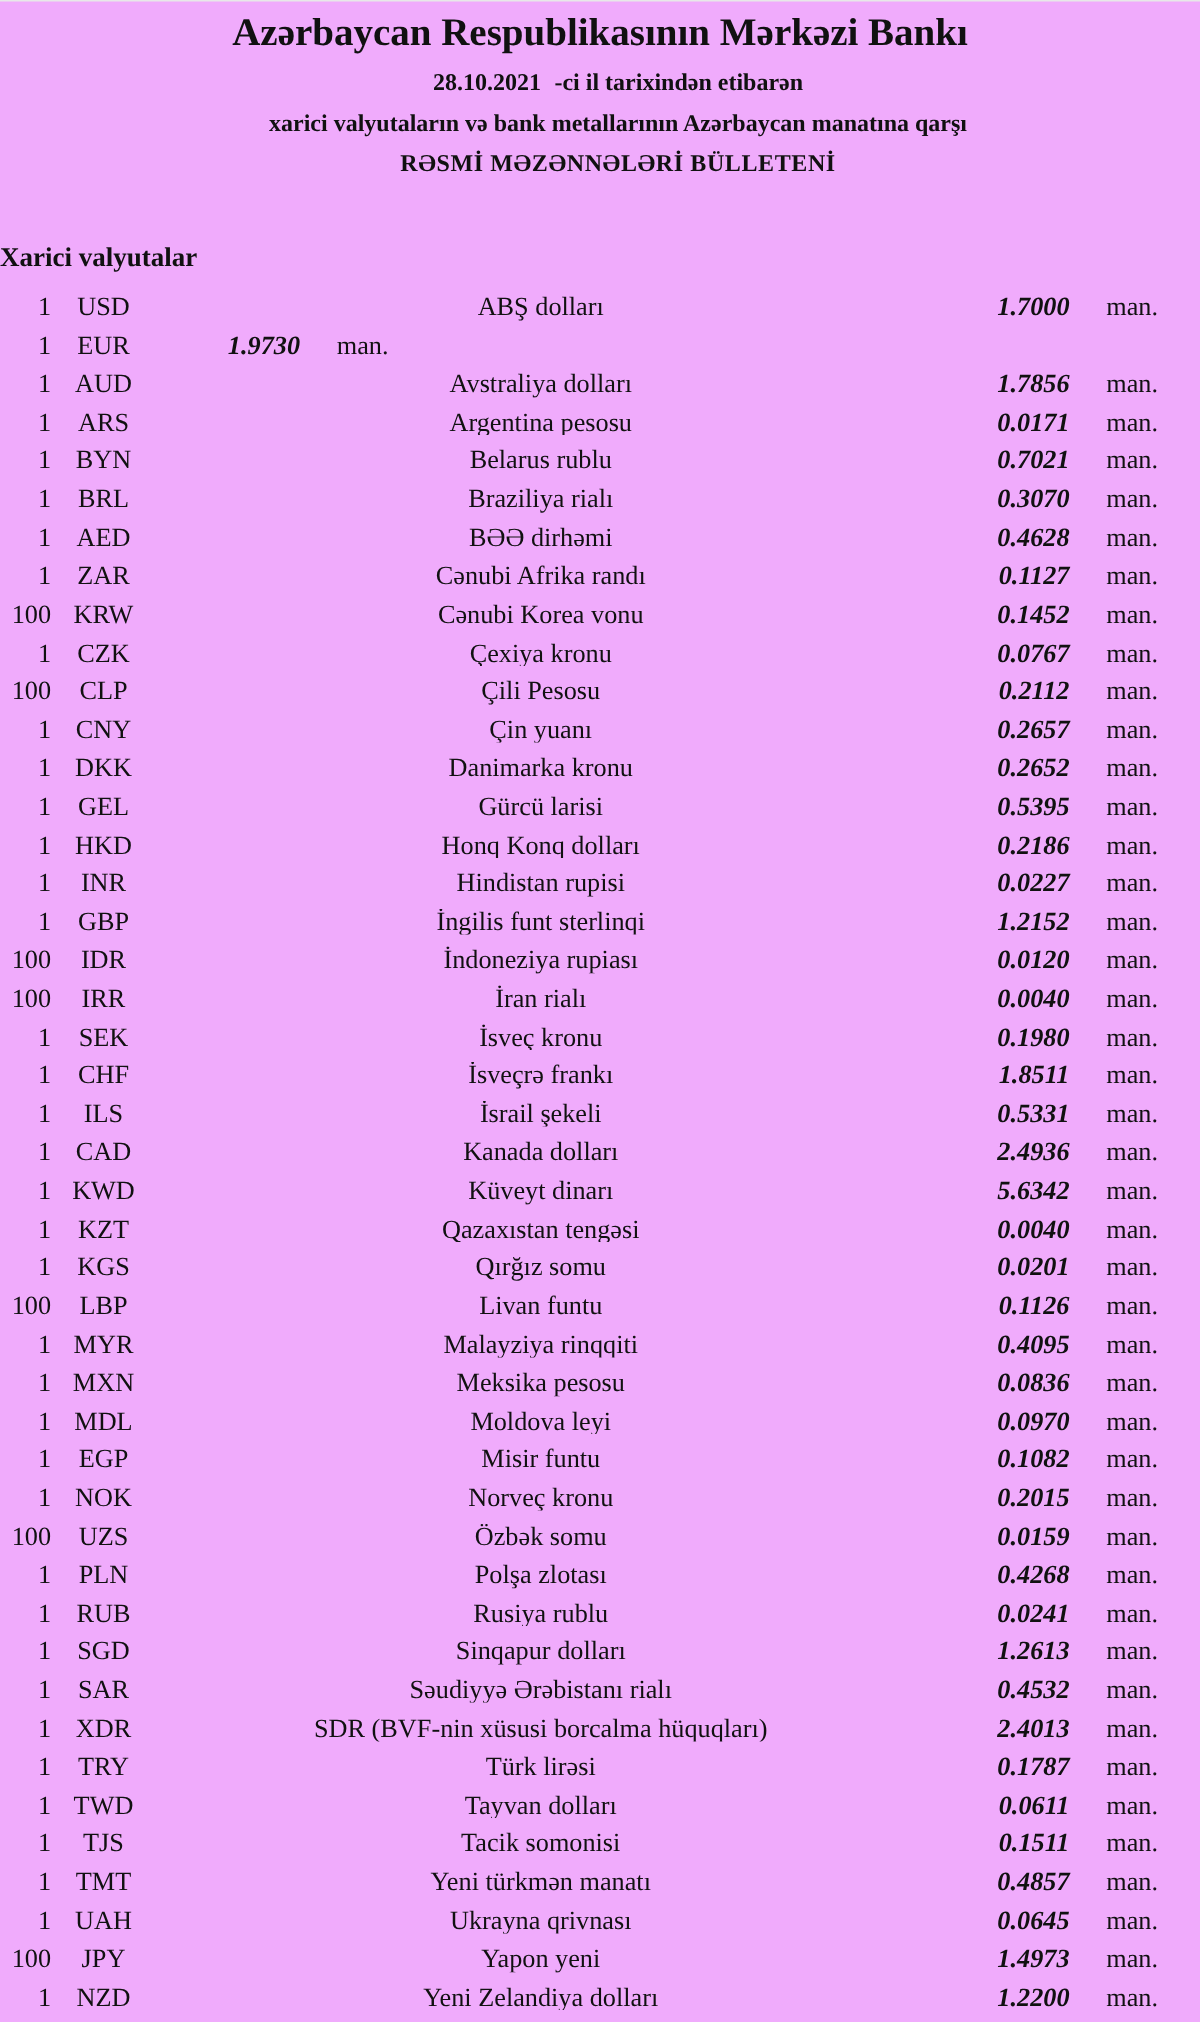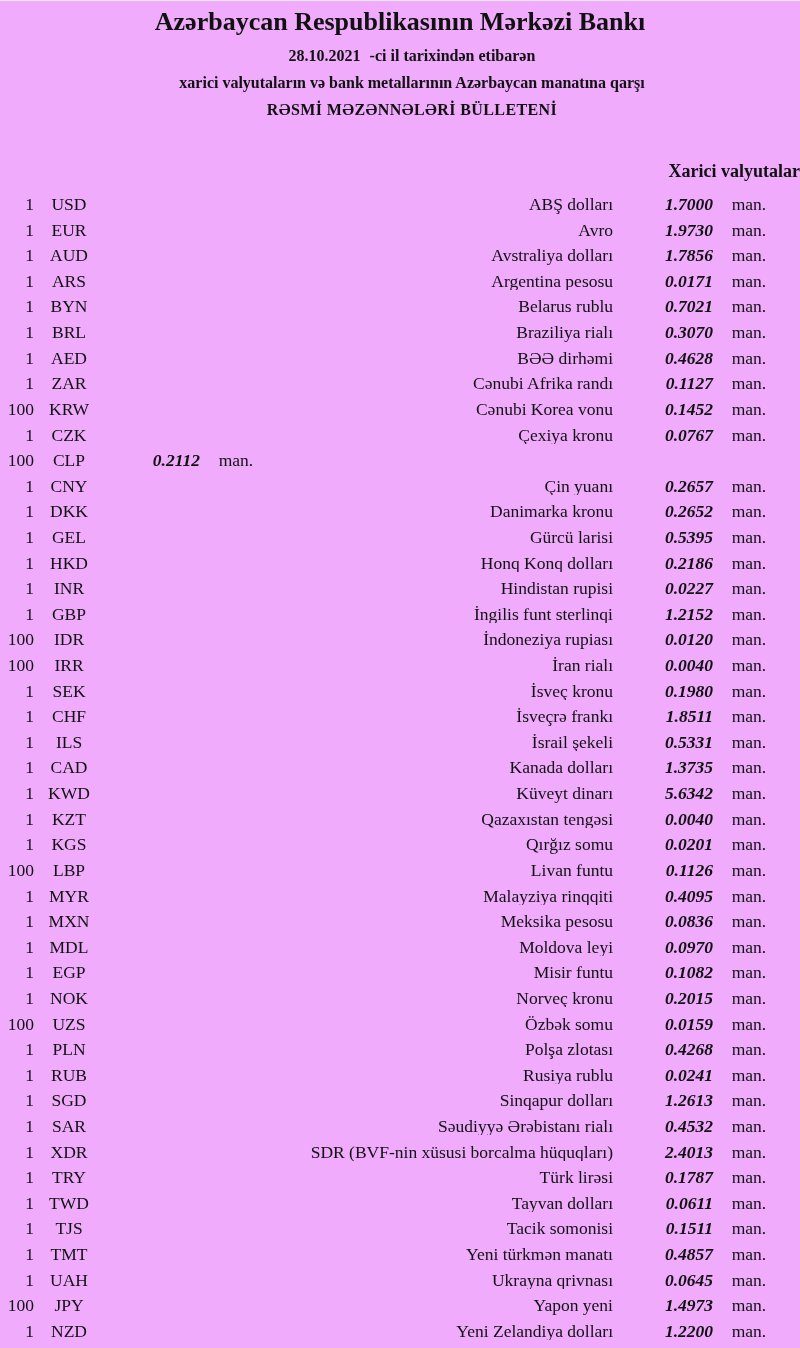--- a/index.html
+++ b/index.html
@@ -20,32 +20,32 @@
   .hline {
     position: absolute; left: 12px; width: 100%;
     text-align: center; font-size: 16px; font-weight: bold;
   }
   .date-line { top: 46px; }
   .date-suffix { margin-left: 9px; }
   .subtitle { top: 73px; }
   .bulletin { top: 100px; letter-spacing: 0.4px; }
   .section-title {
     position: absolute; top: 160px; left: 0; width: 100%;
-    text-align: right; font-size: 18px; font-weight: bold;
+    text-align: left; font-size: 18px; font-weight: bold;
   }
   .table { position: absolute; top: 191px; left: 0; width: 800px; }
   .row {
     display: flex; align-items: center;
     height: 25.62px; font-size: 17.5px; line-height: 1;
   }
   .qty   { flex: 0 0 auto; width: 34px;  text-align: right; }
   .code  { flex: 0 0 auto; width: 62px;  margin-left: 4px; text-align: center; }
-  .cname { flex: 1 1 auto; margin-left: 8px; text-align: right; white-space: nowrap; overflow: hidden; }
+  .cname { flex: 1 1 auto; margin-left: 8px; text-align: center; white-space: nowrap; overflow: hidden; }
   .rate  { flex: 0 0 auto; width: 100px; text-align: right; font-weight: bold; font-style: italic; }
-  .unit  { flex: 0 0 auto; width: 46px;  margin-left: 13px; margin-right: 28px; text-align: center; }
+  .unit  { flex: 0 0 auto; width: 46px;  margin-left: 13px; margin-right: 28px; text-align: right; }
 </style>
 </head>
 <body>
 
 <div class="page">
   <div class="title">Azərbaycan Respublikasının Mərkəzi Bankı</div>
   <div class="hline date-line"><span>28.10.2021</span><span class="date-suffix">-ci il tarixindən etibarən</span></div>
   <div class="hline subtitle">xarici valyutaların və bank metallarının Azərbaycan manatına qarşı</div>
   <div class="hline bulletin">RƏSMİ MƏZƏNNƏLƏRİ BÜLLETENİ</div>
   <div class="section-title">Xarici valyutalar</div>
@@ -53,21 +53,20 @@
       <div class="row">
     <span class="qty">1</span>
     <span class="code">USD</span>
     <span class="cname">ABŞ dolları</span>
     <span class="rate">1.7000</span>
     <span class="unit">man.</span>
   </div>
       <div class="row">
     <span class="qty">1</span>
     <span class="code">EUR</span>
-    <span class="cname">Avro</span>
     <span class="rate">1.9730</span>
     <span class="unit">man.</span>
   </div>
       <div class="row">
     <span class="qty">1</span>
     <span class="code">AUD</span>
     <span class="cname">Avstraliya dolları</span>
     <span class="rate">1.7856</span>
     <span class="unit">man.</span>
   </div>
@@ -116,20 +115,21 @@
       <div class="row">
     <span class="qty">1</span>
     <span class="code">CZK</span>
     <span class="cname">Çexiya kronu</span>
     <span class="rate">0.0767</span>
     <span class="unit">man.</span>
   </div>
       <div class="row">
     <span class="qty">100</span>
     <span class="code">CLP</span>
+    <span class="cname">Çili Pesosu</span>
     <span class="rate">0.2112</span>
     <span class="unit">man.</span>
   </div>
       <div class="row">
     <span class="qty">1</span>
     <span class="code">CNY</span>
     <span class="cname">Çin yuanı</span>
     <span class="rate">0.2657</span>
     <span class="unit">man.</span>
   </div>
@@ -200,21 +200,21 @@
     <span class="qty">1</span>
     <span class="code">ILS</span>
     <span class="cname">İsrail şekeli</span>
     <span class="rate">0.5331</span>
     <span class="unit">man.</span>
   </div>
       <div class="row">
     <span class="qty">1</span>
     <span class="code">CAD</span>
     <span class="cname">Kanada dolları</span>
-    <span class="rate">1.3735</span>
+    <span class="rate">2.4936</span>
     <span class="unit">man.</span>
   </div>
       <div class="row">
     <span class="qty">1</span>
     <span class="code">KWD</span>
     <span class="cname">Küveyt dinarı</span>
     <span class="rate">5.6342</span>
     <span class="unit">man.</span>
   </div>
       <div class="row">

